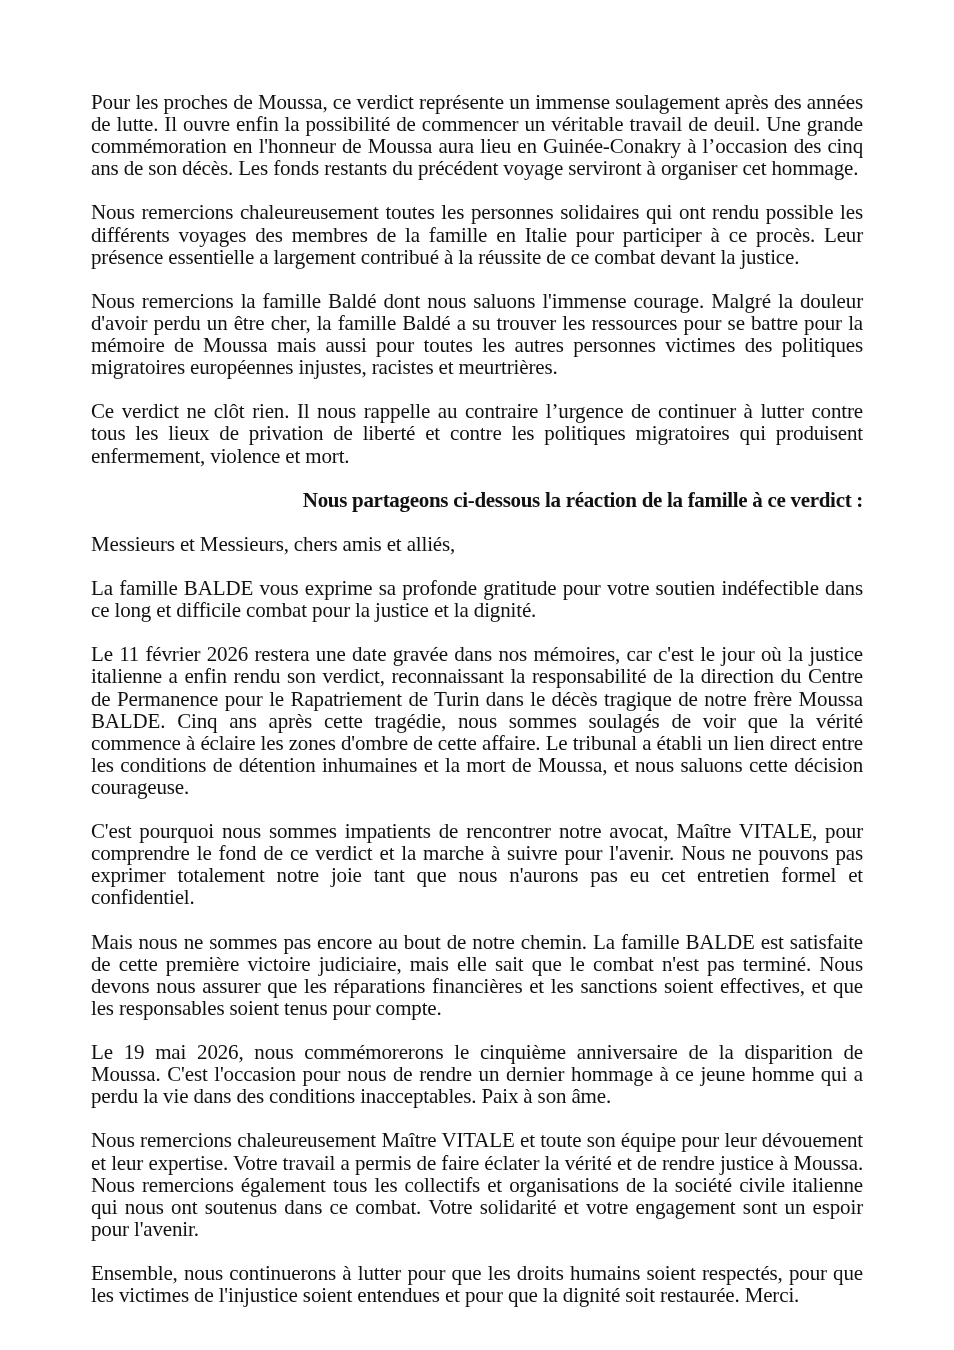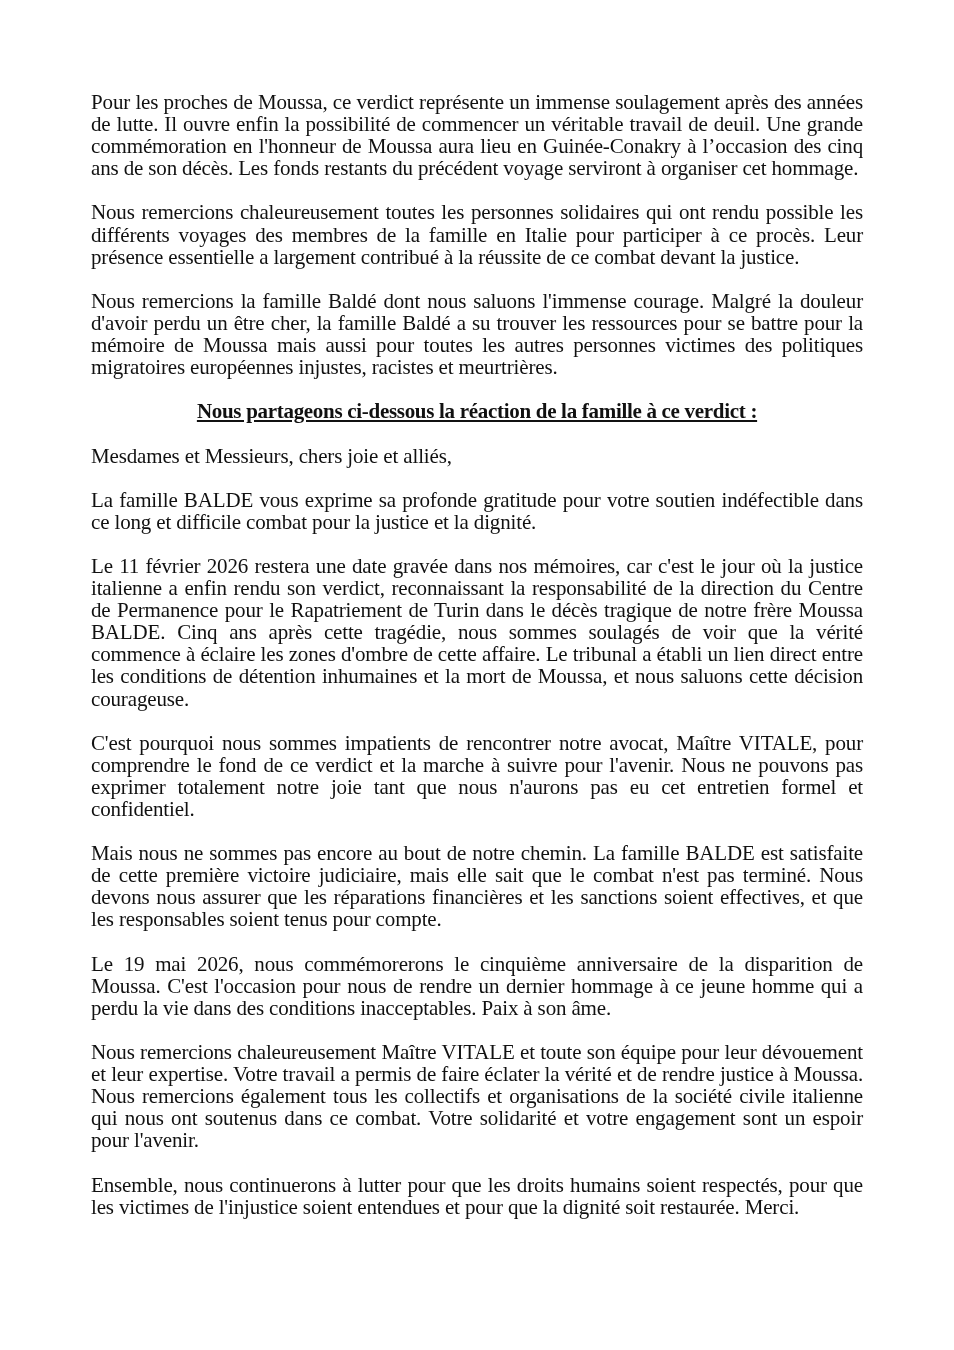--- a/index.html
+++ b/index.html
@@ -24,37 +24,37 @@
       color: #111111;
       letter-spacing: -0.15px;
     }
     .page p {
       margin: 0 0 22.1px 0;
       text-align: justify;
       text-justify: inter-word;
     }
     .page p.heading {
       font-weight: bold;
-      text-decoration: underline;
-      text-align: center;
+      text-align: right;
       letter-spacing: -0.3px;
     }
     .page p.left {
       text-align: left;
     }
   </style>
 </head>
 <body>
 
 <div class="page">
   <p>Pour les proches de Moussa, ce verdict représente un immense soulagement après des années de lutte. Il ouvre enfin la possibilité de commencer un véritable travail de deuil. Une grande commémoration en l'honneur de Moussa aura lieu en Guinée-Conakry à l’occasion des cinq ans de son décès. Les fonds restants du précédent voyage serviront à organiser cet hommage.</p>
   <p>Nous remercions chaleureusement toutes les personnes solidaires qui ont rendu possible les différents voyages des membres de la famille en Italie pour participer à ce procès. Leur présence essentielle a largement contribué à la réussite de ce combat devant la justice.</p>
   <p>Nous remercions la famille Baldé dont nous saluons l'immense courage. Malgré la douleur d'avoir perdu un être cher, la famille Baldé a su trouver les ressources pour se battre pour la mémoire de Moussa mais aussi pour toutes les autres personnes victimes des politiques migratoires européennes injustes, racistes et meurtrières.</p>
+  <p>Ce verdict ne clôt rien. Il nous rappelle au contraire l’urgence de continuer à lutter contre tous les lieux de privation de liberté et contre les politiques migratoires qui produisent enfermement, violence et mort.</p>
   <p class="heading">Nous partageons ci-dessous la réaction de la famille à ce verdict :</p>
-  <p class="left">Mesdames et Messieurs, chers joie et alliés,</p>
+  <p class="left">Messieurs et Messieurs, chers amis et alliés,</p>
   <p>La famille BALDE vous exprime sa profonde gratitude pour votre soutien indéfectible dans ce long et difficile combat pour la justice et la dignité.</p>
   <p>Le 11 février 2026 restera une date gravée dans nos mémoires, car c'est le jour où la justice italienne a enfin rendu son verdict, reconnaissant la responsabilité de la direction du Centre de Permanence pour le Rapatriement de Turin dans le décès tragique de notre frère Moussa BALDE. Cinq ans après cette tragédie, nous sommes soulagés de voir que la vérité commence à éclaire les zones d'ombre de cette affaire. Le tribunal a établi un lien direct entre les conditions de détention inhumaines et la mort de Moussa, et nous saluons cette décision courageuse.</p>
   <p>C'est pourquoi nous sommes impatients de rencontrer notre avocat, Maître VITALE, pour comprendre le fond de ce verdict et la marche à suivre pour l'avenir. Nous ne pouvons pas exprimer totalement notre joie tant que nous n'aurons pas eu cet entretien formel et confidentiel.</p>
   <p>Mais nous ne sommes pas encore au bout de notre chemin. La famille BALDE est satisfaite de cette première victoire judiciaire, mais elle sait que le combat n'est pas terminé. Nous devons nous assurer que les réparations financières et les sanctions soient effectives, et que les responsables soient tenus pour compte.</p>
   <p>Le 19 mai 2026, nous commémorerons le cinquième anniversaire de la disparition de Moussa. C'est l'occasion pour nous de rendre un dernier hommage à ce jeune homme qui a perdu la vie dans des conditions inacceptables. Paix à son âme.</p>
   <p>Nous remercions chaleureusement Maître VITALE et toute son équipe pour leur dévouement et leur expertise. Votre travail a permis de faire éclater la vérité et de rendre justice à Moussa. Nous remercions également tous les collectifs et organisations de la société civile italienne qui nous ont soutenus dans ce combat. Votre solidarité et votre engagement sont un espoir pour l'avenir.</p>
   <p>Ensemble, nous continuerons à lutter pour que les droits humains soient respectés, pour que les victimes de l'injustice soient entendues et pour que la dignité soit restaurée. Merci.</p>
 </div>
 
 </body></html>

